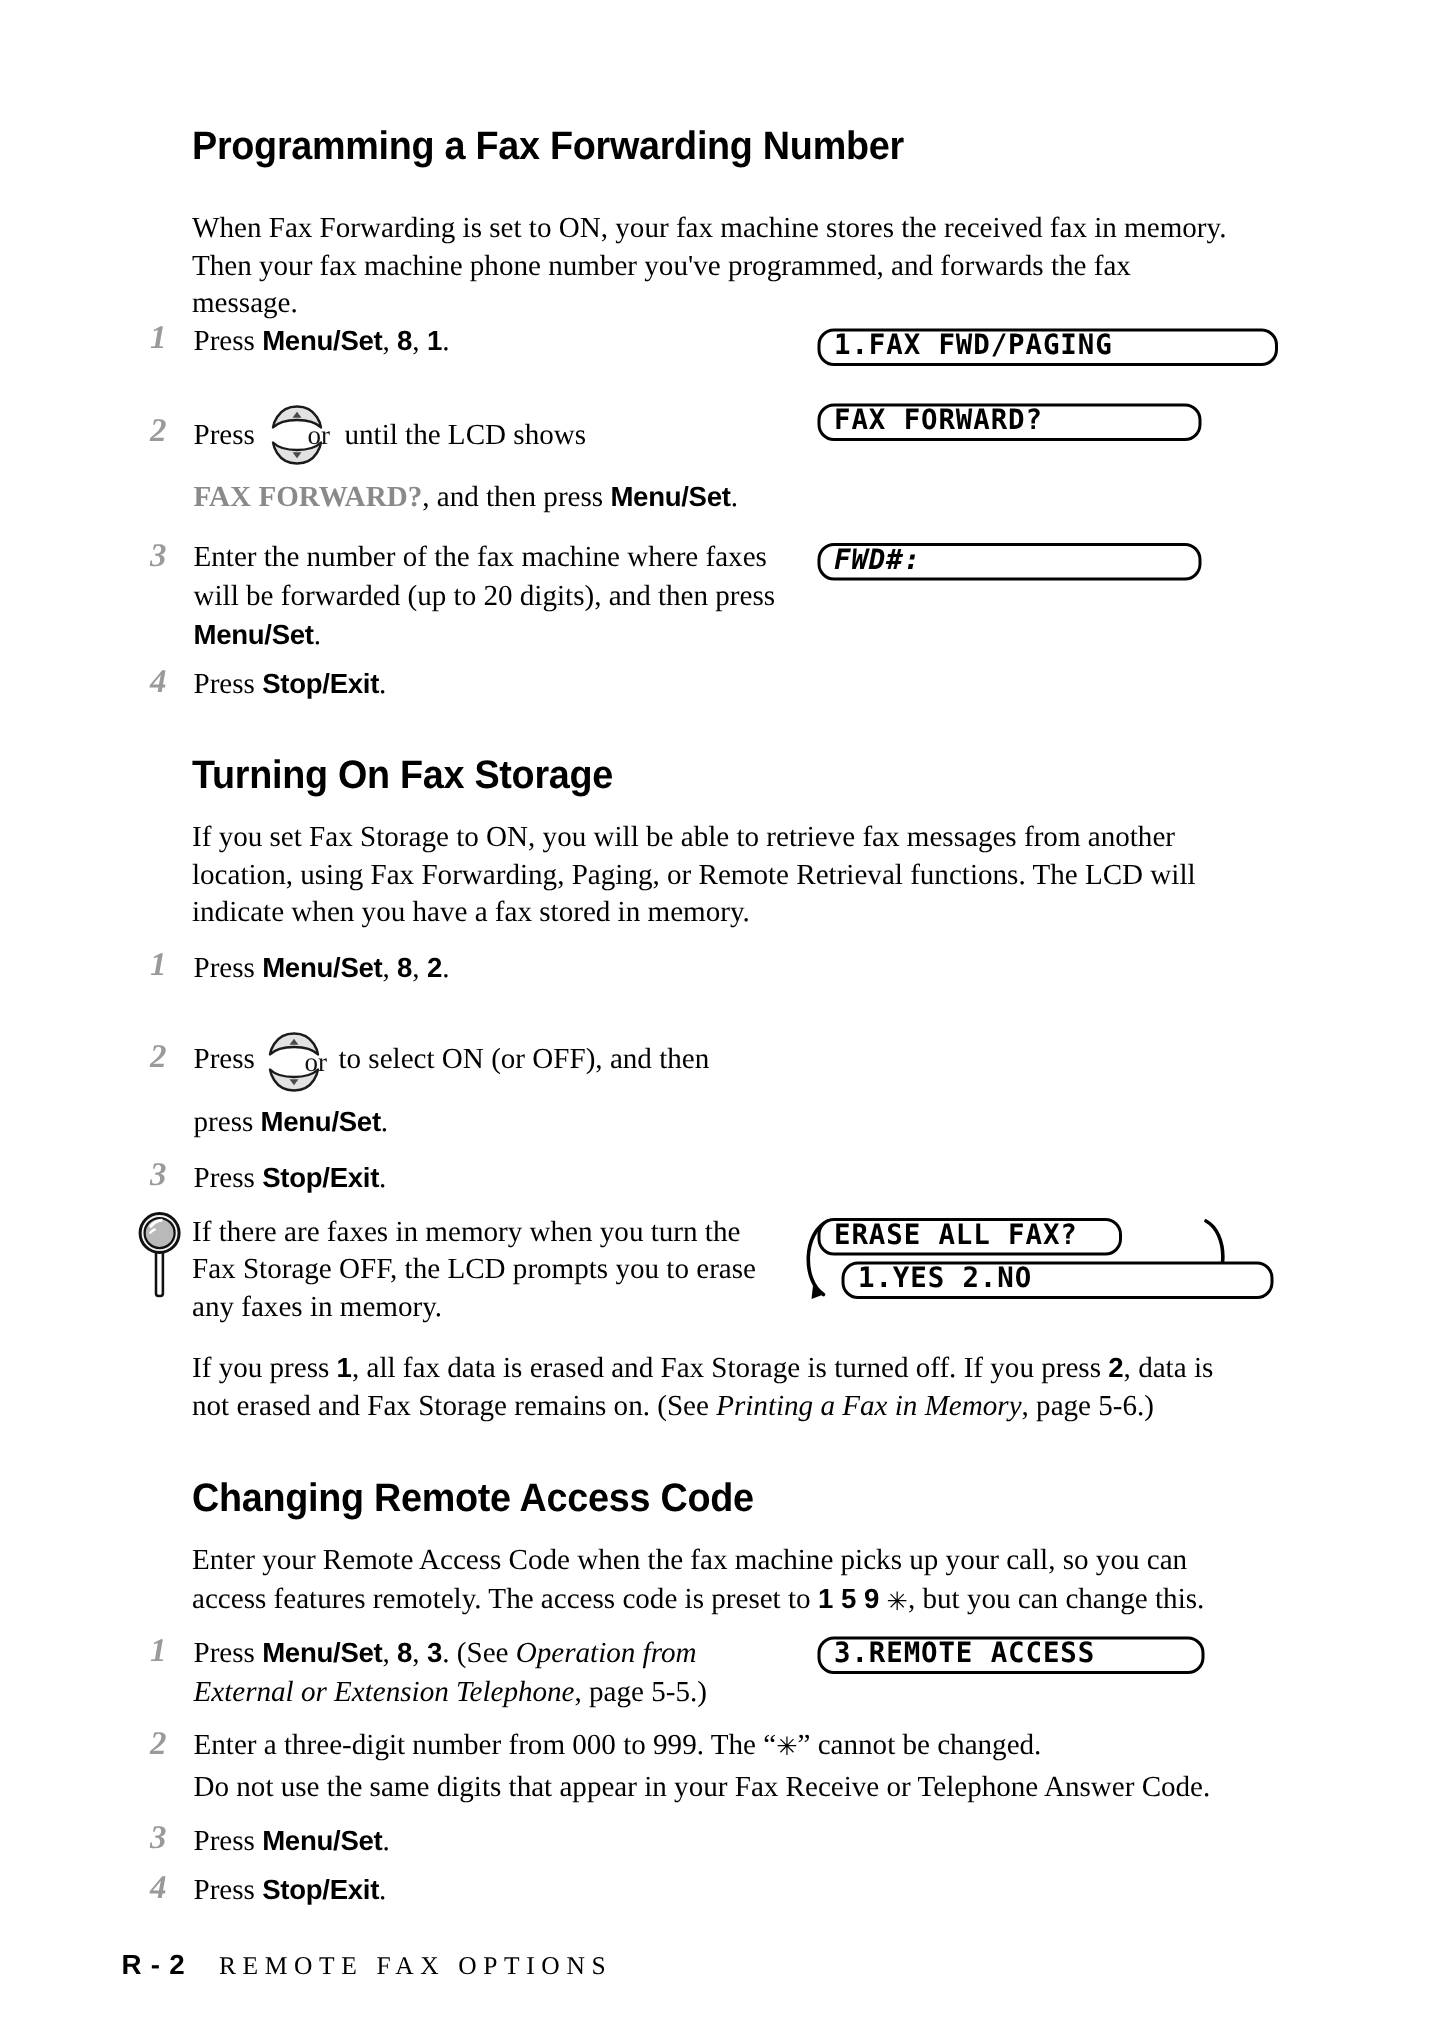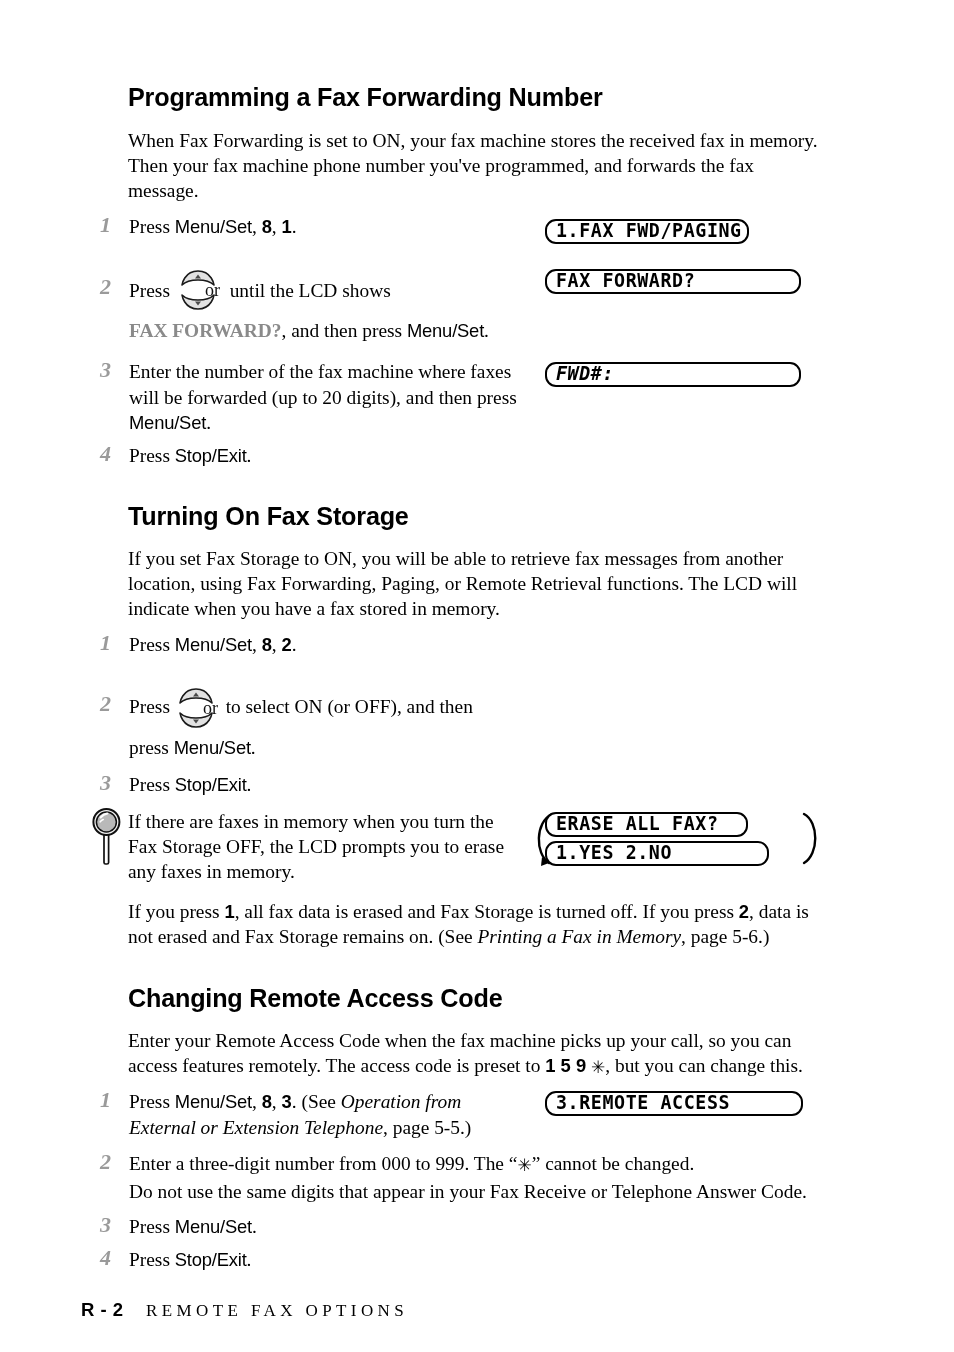--- a/index.html
+++ b/index.html
@@ -36,21 +36,21 @@
 
   
   .para {
     position: absolute;
     font-size: 19.4px;
     line-height: 25.2px;
     color: #000;
     text-align: left;
   }
   .para i, .ital { font-style: italic; text-align: center; }
-  .b { font-family: "Liberation Sans","DejaVu Sans",sans-serif; font-weight: normal; font-size: 18.4px; letter-spacing: -0.2px;}
+  .b { font-family: "Liberation Sans","DejaVu Sans",sans-serif; font-weight: bold; font-size: 18.4px; letter-spacing: -0.2px;}
   .bn { font-family: "Liberation Sans","DejaVu Sans",sans-serif; font-weight: bold; font-size: 18.4px; }
   .grayb {
     color: #8a8a8a;
     font-weight: bold;
     font-family: "Liberation Serif","DejaVu Serif",serif;
     font-size: 19.4px;
   }
 
   
   .stepnum {
@@ -145,28 +145,28 @@
     vertical-align: -1px;
   }
 </style>
 </head>
 <body>
 
 <div class="page">
 
   <div class="h1" style="left:128px; top:82px;">Programming a Fax Forwarding Number</div>
 
-  <div class="para" style="left:128px; top:128px; width:690px;">When Fax Forwarding is set to ON, your fax machine stores the received fax in memory. Then your fax machine phone number you've programmed, and forwards the fax message.</div>
+  <div class="para" style="left:128px; top:140px; width:690px;">When Fax Forwarding is set to ON, your fax machine stores the received fax in memory. Then your fax machine phone number you've programmed, and forwards the fax message.</div>
 
   <div class="stepnum" style="left:100px; top:212px;">1</div>
   <div class="steptext" style="left:129px; top:214px; width:380px;">
     <span>Press </span><span class="b">Menu/Set</span><span>, </span><span class="bn">8</span><span>, </span><span class="bn">1</span><span>.</span>
   </div>
 
-  <div class="lcd" style="left:545px; top:219px; width:204px;text-align:center;">
+  <div class="lcd" style="left:545px; top:219px; width:307px;text-align:center;">
     <span class="lcd-text">1.FAX FWD/PAGING</span>
   </div>
 
   <div class="stepnum" style="left:100px; top:274px;">2</div>
   <div class="steptext" style="left:129px; top:278px; width:400px;">
     <span>Press </span><span style="display:inline-block;width:50px;"></span><span> until the LCD shows</span>
   </div>
 
   <div class="keyicon" style="left:176px; top:266px;">
     <svg width="44" height="48" viewBox="0 0 44 48">
@@ -248,21 +248,21 @@
 
   <div class="arcwrap" style="left:497px; top:808px; width:330px; height:64px;">
     <svg width="330" height="64" viewBox="0 0 330 64" style="position:absolute;left:0;top:0;">
       <path d="M55 6 C38 14 38 46 52 55" fill="none" stroke="#000" stroke-width="2.4" stroke-linecap="round"></path>
       <polygon points="52,55 45,49 44,58" fill="#000"></polygon>
       <path d="M307 6 C322 14 322 46 307 55" fill="none" stroke="#000" stroke-width="2.4" stroke-linecap="round"></path>
     </svg>
     <div class="lcd" style="left:48px; top:4px; width:203px;">
       <span class="lcd-text">ERASE ALL FAX?</span>
     </div>
-    <div class="lcd" style="left:48px; top:33px; width:224px;text-align:right;">
+    <div class="lcd" style="left:64px; top:33px; width:288px;text-align:right;">
       <span class="lcd-text">1.YES 2.NO</span>
     </div>
   </div>
 
   <div class="para" style="left:128px; top:899px; width:700px;">
     <span>If you press </span><span class="bn">1</span><span>, all fax data is erased and Fax Storage is turned off.  If you press </span><span class="bn">2</span><span>, data is not erased and Fax Storage remains on. (See </span><span class="ital">Printing a Fax in Memory</span><span>, page 5-6.)</span>
   </div>
 
   <div class="h1" style="left:128px; top:983px;">Changing Remote Access Code</div>
 

